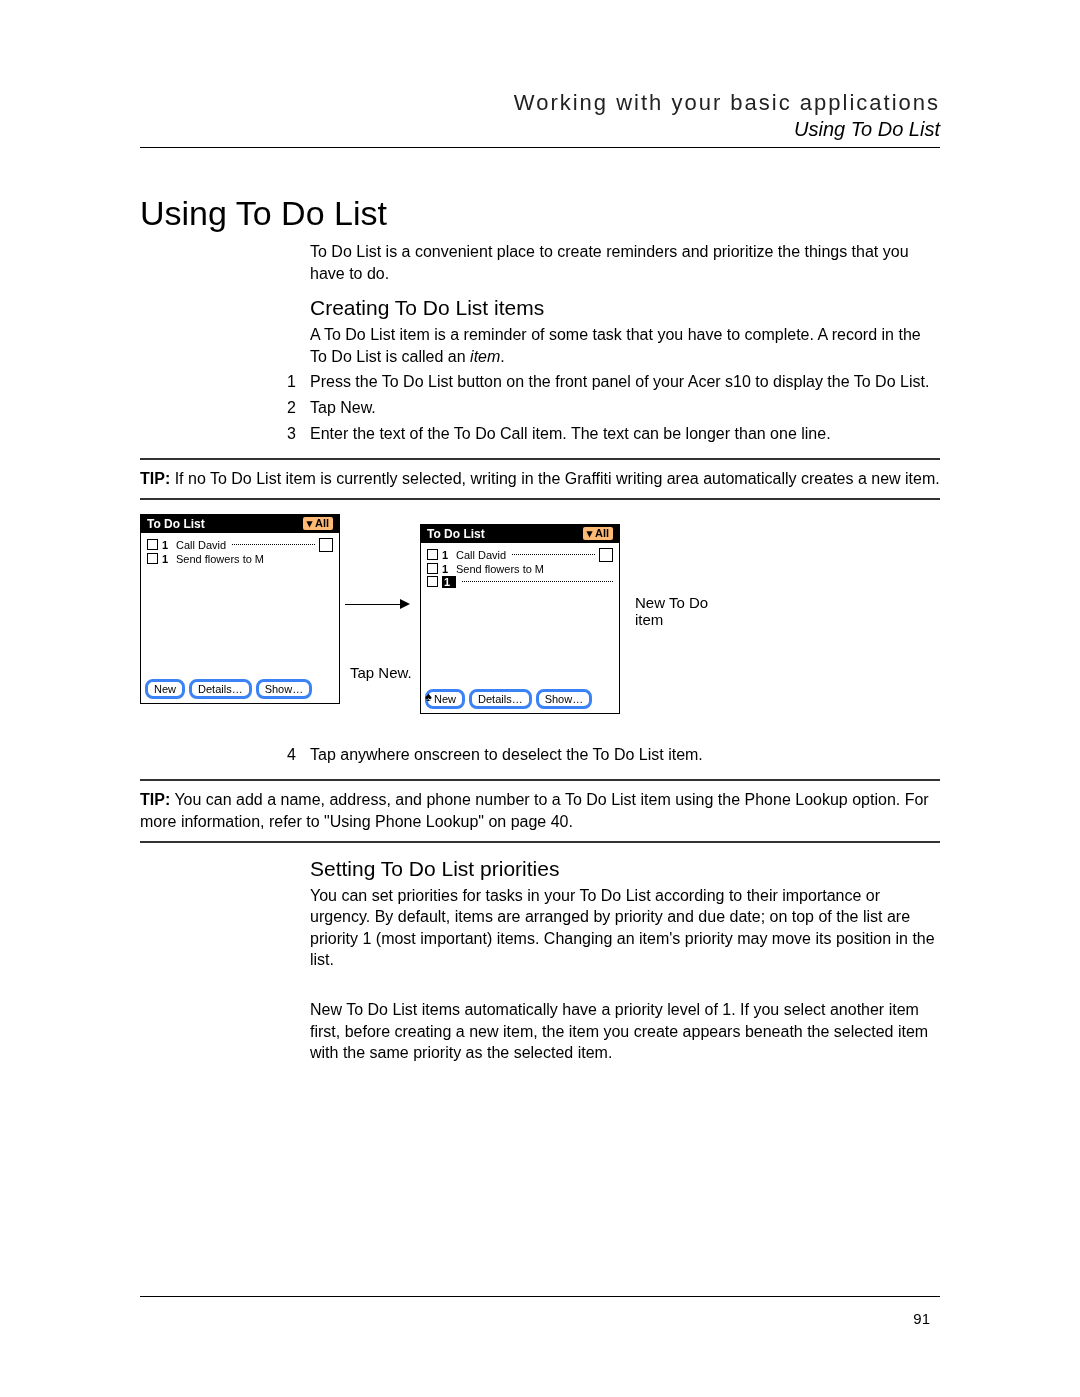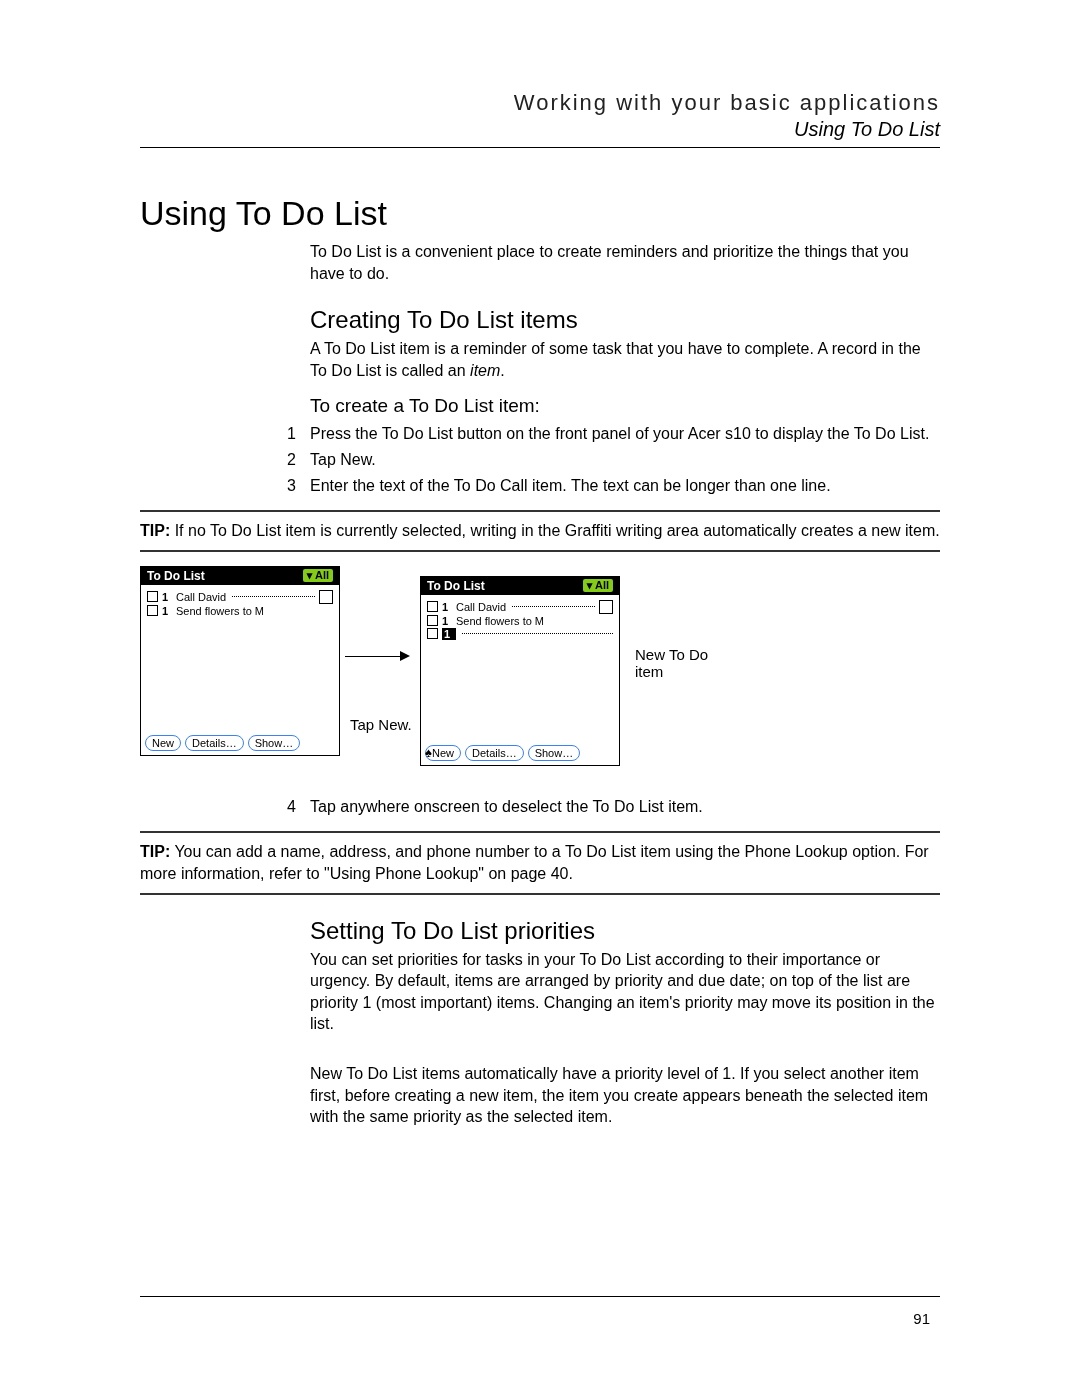--- a/index.html
+++ b/index.html
@@ -4,49 +4,49 @@
 <style>
 html,body{margin:0;padding:0;background:#fff;color:#000;
 font-family:"Segoe UI","Helvetica Neue",Arial,sans-serif;}
 .page{width:1080px;height:1397px;position:relative;box-sizing:border-box;
 padding:90px 140px 60px 140px;border-radius:13px;}
 .running-head{text-align:right;}
 .running-head .chapter{font-size:22px;letter-spacing:2px;color:#222;}
 .running-head .sub{font-size:20px;font-style:italic;margin-top:2px;}
 .running-head hr{border:none;border-top:1px solid #000;margin:6px 0 0 0;}
 h1{font-size:34px;font-weight:400;margin:46px 0 8px 0;}
-h2{font-size:24px;font-weight:400;margin:22px 0 4px 0;}
+h2{font-size:21px;font-weight:400;margin:12px 0 4px 0;}
 h3{font-size:19px;font-weight:400;margin:14px 0 6px 0;}
 .indent{margin-left:170px;}
 .body-text{font-size:16px;line-height:1.35;}
 .italic{font-style:italic;}
 .step{display:flex;font-size:16px;line-height:1.35;margin:4px 0;}
 .step .num{width:30px;text-align:right;margin-right:14px;flex:0 0 30px;}
 .step .txt{flex:1;}
 .step-block{margin-left:126px;}
 .tip{border-top:2px solid #333;border-bottom:2px solid #333;
 padding:8px 0;margin:14px 0 14px 0;font-size:16px;line-height:1.35;}
 .tip b{font-weight:700;}
 .diagram{position:relative;height:220px;margin:10px 0 10px 0;}
 .palm{position:absolute;width:200px;height:190px;border:1.5px solid #000;
 box-sizing:border-box;background:#fff;}
 .palm .title{background:#000;color:#fff;font-weight:700;font-size:12px;
 padding:2px 6px;display:flex;justify-content:space-between;align-items:center;}
-.palm .title .cat{background:#84cc16;color:#000;font-size:11px;padding:0 4px;
+.palm .title .cat{background:#fdba74;color:#000;font-size:11px;padding:0 4px;
 border-radius:2px;}
 .palm .items{padding:4px 6px;font-size:11px;}
 .palm .row{display:flex;align-items:center;gap:4px;margin:1px 0;}
 .palm .row .cb{width:9px;height:9px;border:1px solid #000;display:inline-block;flex:0 0 9px;}
 .palm .row .pri{font-weight:700;width:10px;}
 .palm .row .txt{white-space:nowrap;}
 .palm .dots{border-bottom:1px dotted #000;flex:1;margin-left:2px;}
 .palm .cursor{width:12px;height:12px;border:1px solid #000;display:inline-block;}
 .palm .buttons{position:absolute;bottom:4px;left:4px;display:flex;gap:4px;
 font-size:11px;}
-.palm .btn{border:1px solid #3b82f6;border-radius:8px;padding:0 6px;line-height:14px;}
+.palm .btn{border:3px solid #3b82f6;border-radius:8px;padding:0 6px;line-height:14px;}
 .callout{position:absolute;font-size:15px;}
 .page-num{position:absolute;bottom:70px;right:150px;font-size:15px;}
 .footer-rule{position:absolute;bottom:100px;left:140px;right:140px;
 border-top:1px solid #000;}
 .arrow-line{position:absolute;border-top:1.5px solid #000;}
 .arrow-head{position:absolute;width:0;height:0;border-left:10px solid #000;
 border-top:5px solid transparent;border-bottom:5px solid transparent;}
 .up-arrow{position:absolute;font-size:13px;}
 .sel{background:#000;color:#fff;padding:0 2px;}
 </style>
@@ -63,21 +63,20 @@
 
   <h1>Using To Do List</h1>
 
   <div class="indent body-text">To Do List is a convenient place to create reminders and prioritize the things that you have to do.</div>
 
   <h2 class="indent">Creating To Do List items</h2>
   <div class="indent body-text">
     <span>A To Do List item is a reminder of some task that you have to complete. A record in the To Do List is called an </span><span class="italic">item</span><span>.</span>
   </div>
 
-  <h3 class="indent">To create a To Do List item:</h3>
 
   <div class="step-block">
     <div class="step">
       <div class="num">1</div>
       <div class="txt">Press the To Do List button on the front panel of your Acer s10 to display the To Do List.</div>
     </div>
     <div class="step">
       <div class="num">2</div>
       <div class="txt">Tap New.</div>
     </div>

